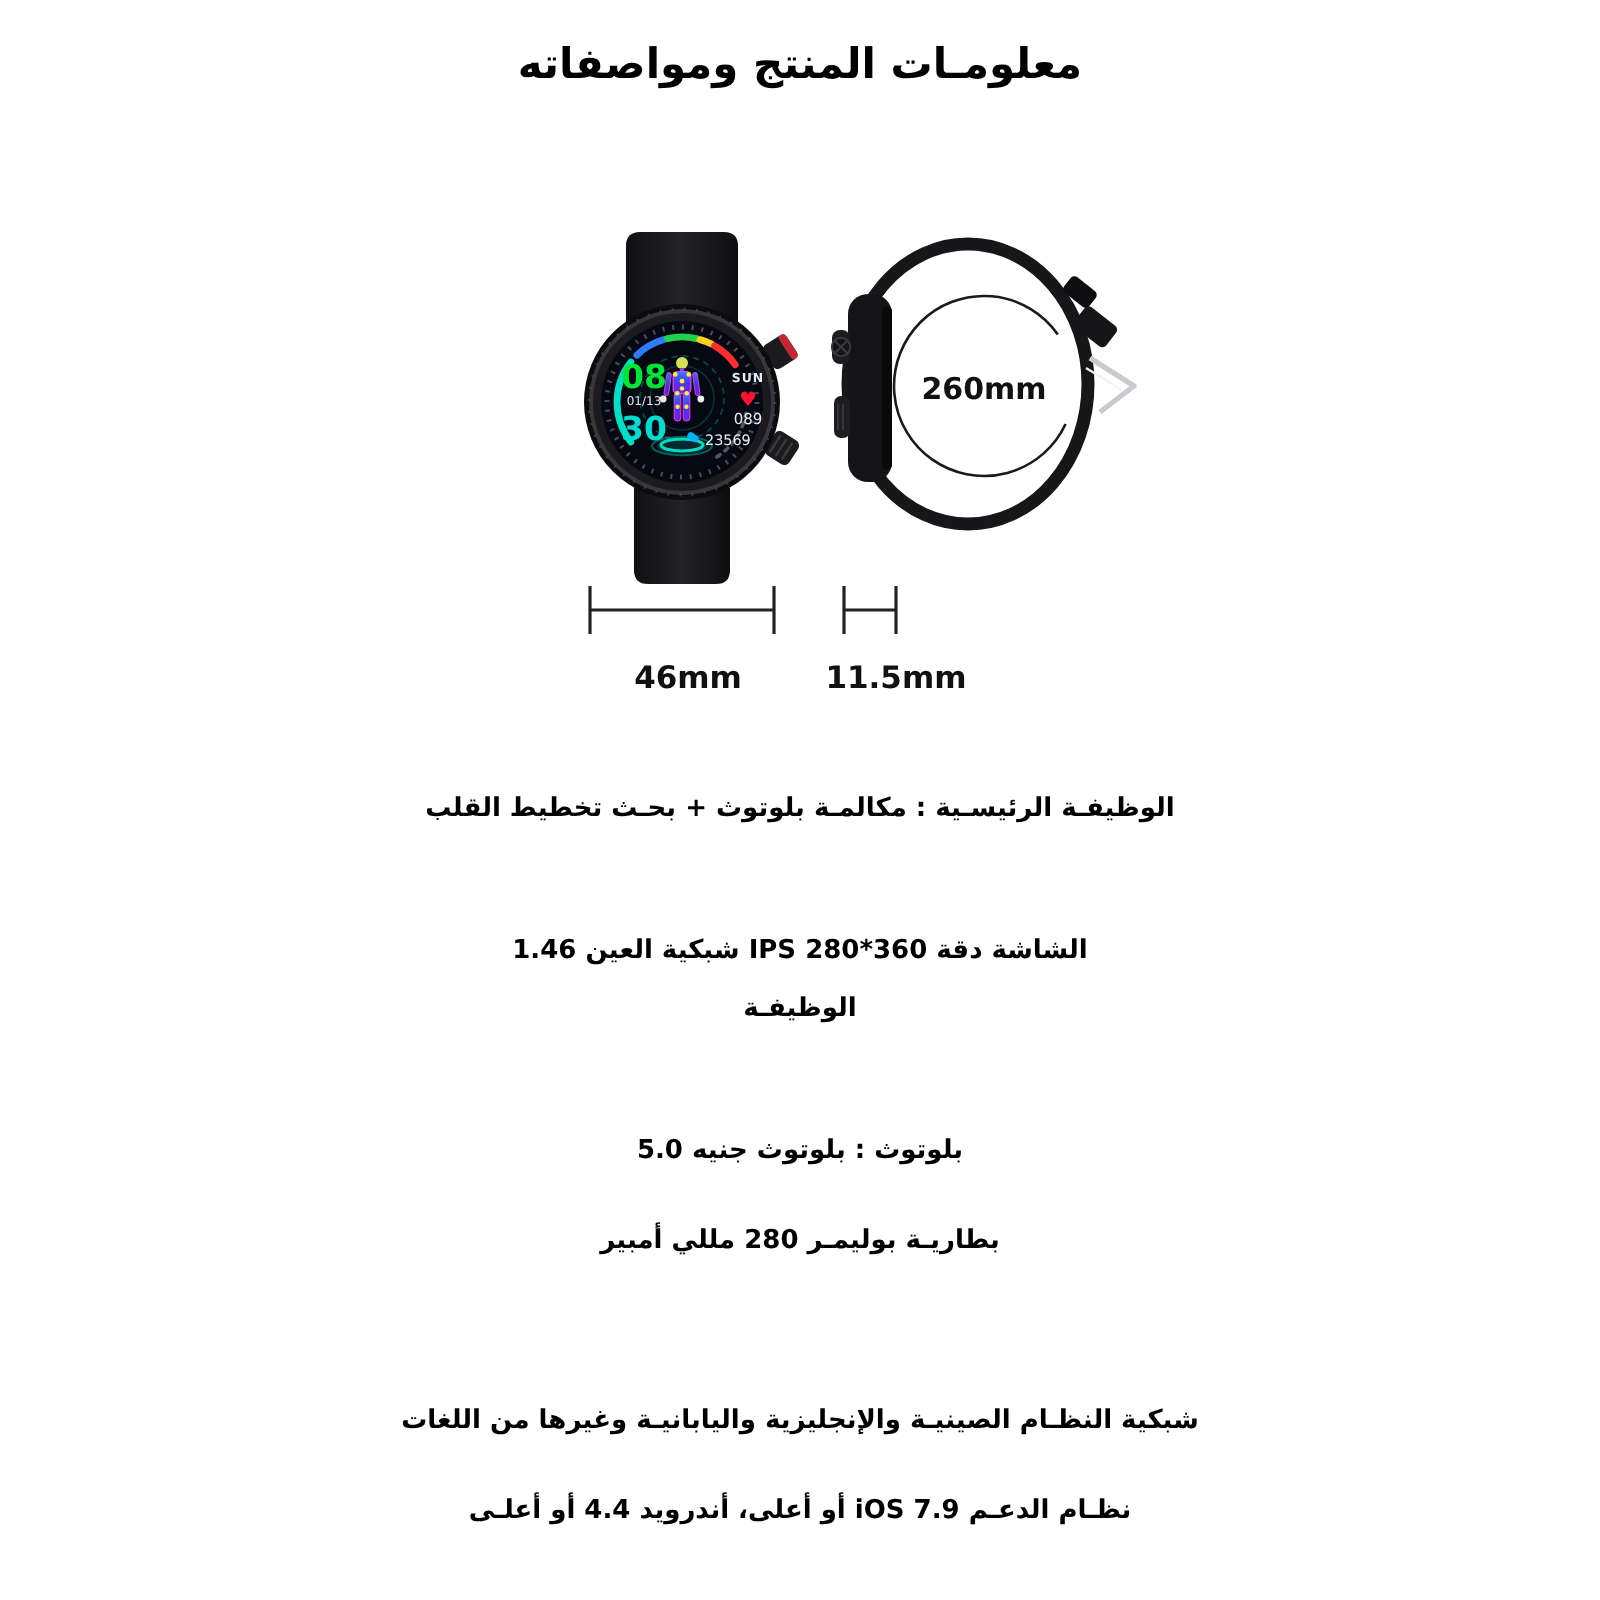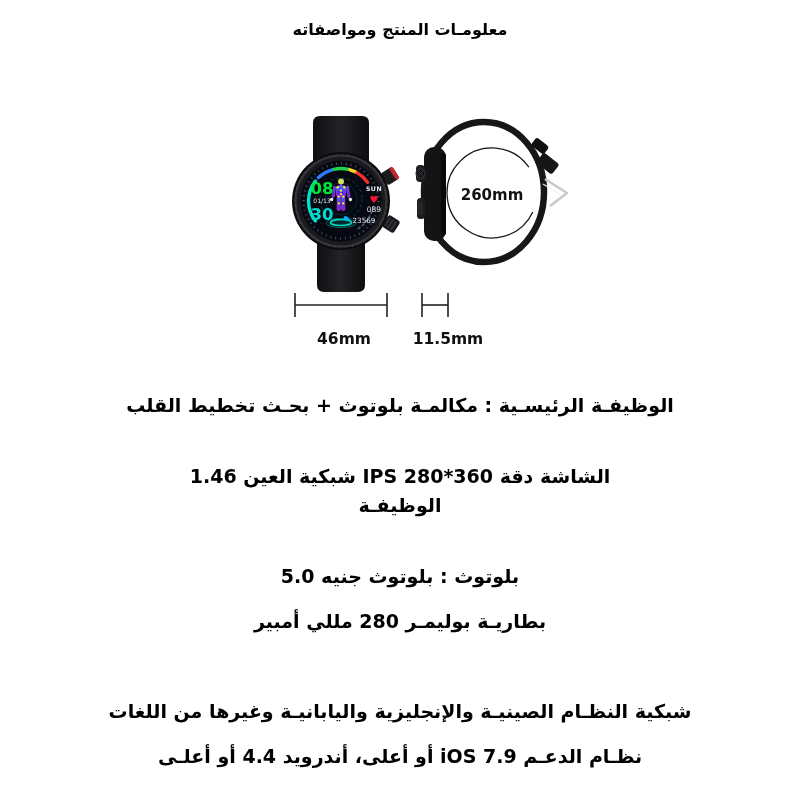--- a/index.html
+++ b/index.html
@@ -1,22 +1,22 @@
 <!DOCTYPE html>
 <html lang="ar"><head>
 <meta charset="utf-8">
 <style>
   html,body{margin:0;padding:0;background:#ffffff;}
   .canvas{position:relative;width:800px;height:800px;background:#ffffff;overflow:hidden;
           font-family:"DejaVu Sans", sans-serif;color:#000;}
   .page-title{position:absolute;top:20px;left:0;width:800px;text-align:center;
-              font-size:16px;font-weight:bold;direction:rtl;}
+              font-size:21px;font-weight:bold;direction:rtl;}
   #scene{position:absolute;top:0;left:0;}
   .spec{position:absolute;left:0;width:800px;text-align:center;direction:rtl;
-        font-size:19px;font-weight:bold;line-height:26px;white-space:nowrap;}
+        font-size:13px;font-weight:bold;line-height:26px;white-space:nowrap;}
   .svgtxt{font-family:"DejaVu Sans", sans-serif;}
 </style>
 </head>
 <body>
 
 <div class="canvas">
 
   <div class="page-title">معلومـات المنتج ومواصفاته</div>
 
   <svg id="scene" width="800" height="800" viewBox="0 0 800 800">

